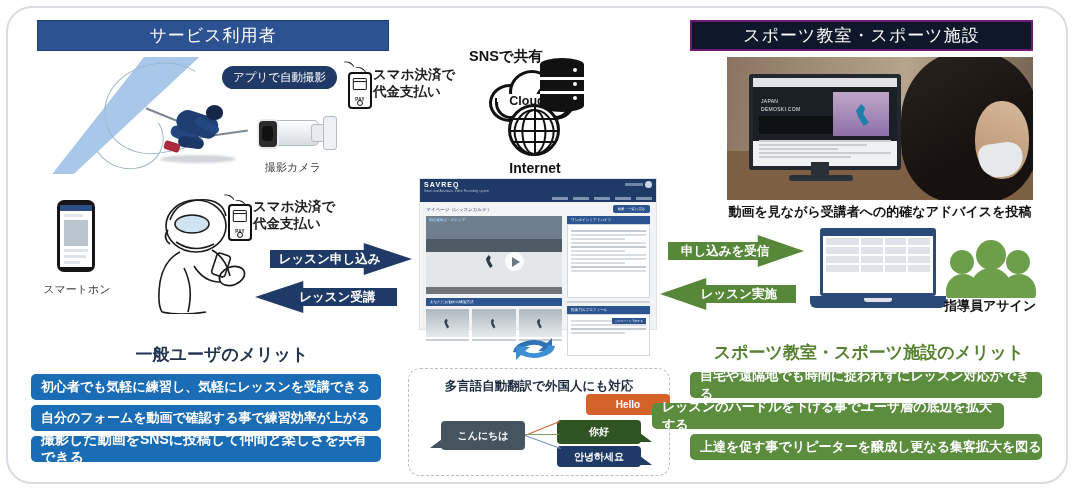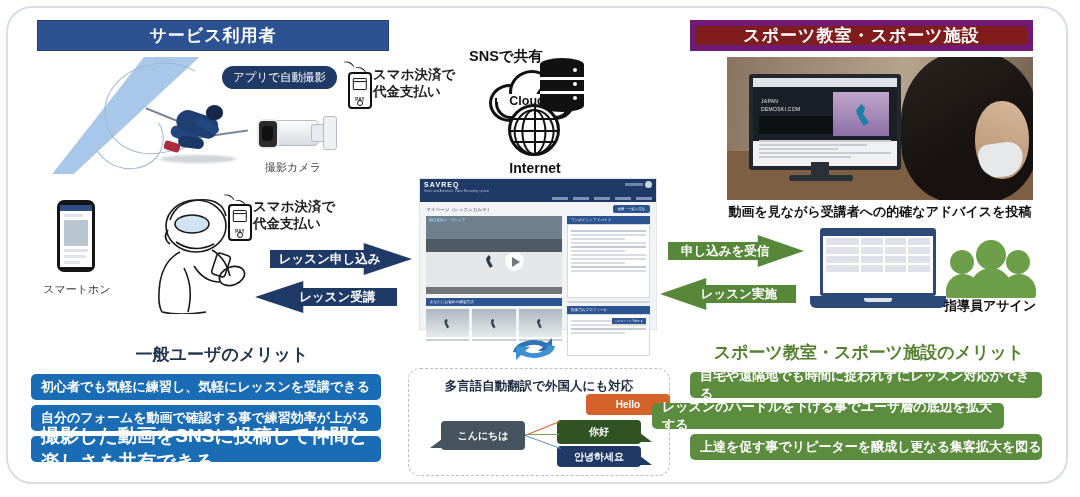--- a/index.html
+++ b/index.html
@@ -19,24 +19,24 @@
     position:absolute;left:6px;top:6px;width:1062px;height:478px;
     border:2px solid #d9dde3;border-radius:26px;
     box-sizing:border-box;
     background:#fff;
   }
   .abs{position:absolute;box-sizing:border-box;}
 
   
   .banner{
     display:flex;align-items:center;justify-content:center;
-    color:#fff;font-weight:bold;letter-spacing:1px;
+    color:#fff;font-weight:normal;letter-spacing:1px;
   }
   .banner.blue{background:#2d5292;border:1px solid #24406f;}
-  .banner.green{background:#7f1d1d;border:6px solid #701a75;}
+  .banner.green{background:#0f172a;border:2px solid #701a75;}
 
   
   #ski-photo{
     left:42px;top:57px;width:285px;height:117px;
     background:#ffffff;overflow:hidden;
   }
   #ski-photo .sky{
     position:absolute;inset:0;background:#a9c7e8;
   }
   #ski-photo .slope{
@@ -668,21 +668,21 @@
   <div class="abs" style="left:944px;top:297px;width:120px;font-size:13px;font-weight:bold;color:#111;">指導員アサイン</div>
 
   <div class="abs secttl" style="left:112px;top:343px;width:220px;text-align:center;font-size:17px;color:#20334f;">一般ユーザのメリット</div>
 
   <div class="abs merit blue" style="left:31px;top:405px;width:350px;height:26px;font-size:13px;">
     <span>自分のフォームを動画で確認する事で練習効率が上がる</span>
   </div>
   <div class="abs merit blue" style="left:31px;top:374px;width:350px;height:26px;font-size:13px;">
     <span>初心者でも気軽に練習し、気軽にレッスンを受講できる</span>
   </div>
-  <div class="abs merit blue" style="left:31px;top:436px;width:350px;height:26px;font-size:19px;">
+  <div class="abs merit blue" style="left:31px;top:436px;width:350px;height:26px;font-size:14px;">
     <span>撮影した動画をSNSに投稿して仲間と楽しさを共有できる</span>
   </div>
 
   <div class="abs secttl" style="left:700px;top:341px;width:338px;text-align:center;font-size:17px;color:#54802f;">スポーツ教室・スポーツ施設のメリット</div>
 
   <div class="abs merit green" style="left:690px;top:372px;width:352px;height:26px;font-size:13px;">
     <span>自宅や遠隔地でも時間に捉われずにレッスン対応ができる</span>
   </div>
   <div class="abs merit green" style="left:652px;top:403px;width:352px;height:26px;font-size:13px;">
     <span>レッスンのハードルを下げる事でユーザ層の底辺を拡大する</span>

